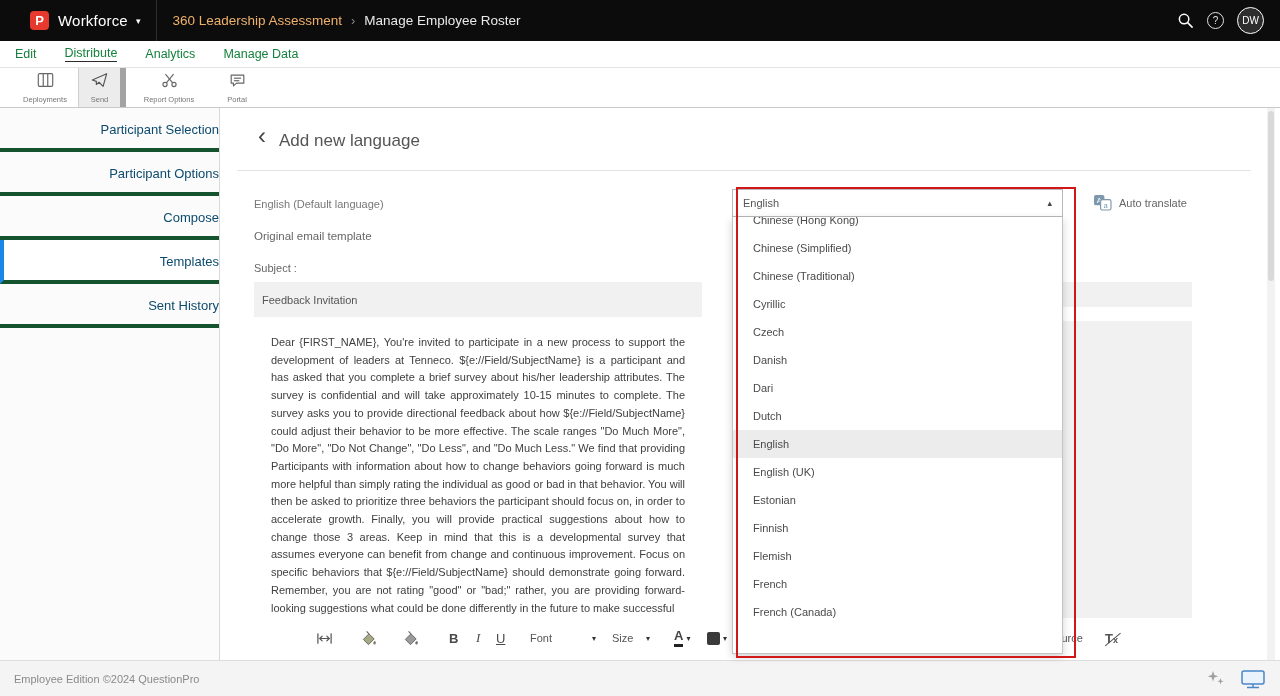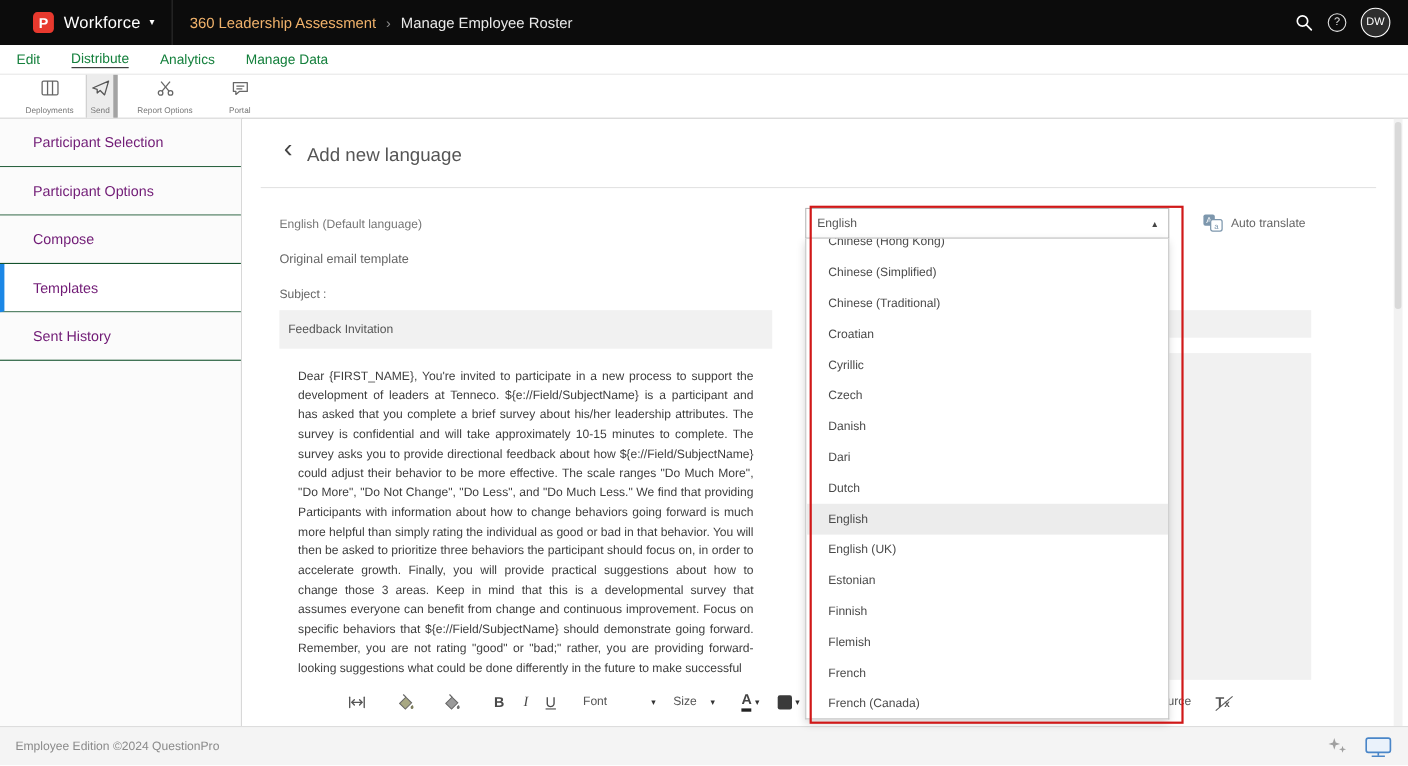--- a/index.html
+++ b/index.html
@@ -28,28 +28,28 @@
   
   .menubar { position:absolute; top:41px; left:0; right:0; height:27px; background:#fff;
              border-bottom:1px solid #e4e4e4; display:flex; align-items:center; padding-left:15px; }
   .menu-item { font-size:12.5px; color:#15803d; margin-right:28px; cursor:pointer; }
   .menu-item.active { font-weight:400; border-bottom:1px solid #2b2b2b; padding-bottom:1px; }
 
   
   .icon-toolbar { position:absolute; top:68px; left:0; right:0; height:40px; background:#fff;
                   border-bottom:1px solid #c9c9c9; display:flex; padding-left:12px; }
   .tool { height:100%; display:flex; flex-direction:column; align-items:center; justify-content:center; gap:2px; cursor:pointer; }
-  .tool-dep { width:66px; } .tool-send { width:29px; background:#ececec; border-left:1px solid #cfcfcf; border-right:4px solid #a3a3a3; }
+  .tool-dep { width:66px; } .tool-send { width:48px; background:#ececec; border-left:1px solid #cfcfcf; border-right:6px solid #a3a3a3; }
   .tool-rep { width:86px; } .tool-portal { width:50px; }
   .tool-label { font-size:7.5px; color:#777; white-space:nowrap; }
 
   
   .sidebar { position:absolute; top:108px; left:0; width:220px; bottom:36px; background:#fbfbfb; border-right:1px solid #d8d8d8; }
-  .side-item { height:44px; line-height:44px; padding-left:30px; font-size:13px; color:#701a75;
-               border-bottom:1px solid #14532d; background:#fbfbfb; cursor:pointer; }
+  .side-item { height:44px; line-height:44px; padding-left:30px; font-size:13px; color:#0c4a6e;
+               border-bottom:4px solid #14532d; background:#fbfbfb; cursor:pointer;text-align:right; }
   .side-item.active { background:#fff; border-left:4px solid #1b87e6; padding-left:26px; }
 
   
   .main { position:absolute; top:108px; left:221px; right:0; bottom:36px; background:#fff; }
   .back-chevron { position:absolute; left:37px; top:16px; font-size:24px; color:#444; cursor:pointer; line-height:1; }
   .page-title { position:absolute; left:58px; top:23px; font-size:17px; color:#555; }
   .head-divider { position:absolute; left:16px; top:62px; width:1014px; height:1px; background:#e3e3e3; }
   .lang-label { position:absolute; left:33px; top:90px; font-size:11px; color:#777; }
   .auto-translate { position:absolute; left:872px; top:86px; display:flex; align-items:center; gap:7px; cursor:pointer; }
   .auto-translate span { font-size:11px; color:#666; }
@@ -270,21 +270,20 @@
     <div class="dropdown">
       <div class="dd-control">
         <span class="dd-value">English</span>
         <span class="dd-caret">▴</span>
       </div>
       <div class="dd-list">
         <ul>
           <li class="dd-item">Chinese (Hong Kong)</li>
           <li class="dd-item">Chinese (Simplified)</li>
           <li class="dd-item">Chinese (Traditional)</li>
-          <li class="dd-item">Croatian</li>
           <li class="dd-item">Cyrillic</li>
           <li class="dd-item">Czech</li>
           <li class="dd-item">Danish</li>
           <li class="dd-item">Dari</li>
           <li class="dd-item">Dutch</li>
           <li class="dd-item selected">English</li>
           <li class="dd-item">English (UK)</li>
           <li class="dd-item">Estonian</li>
           <li class="dd-item">Finnish</li>
           <li class="dd-item">Flemish</li>

